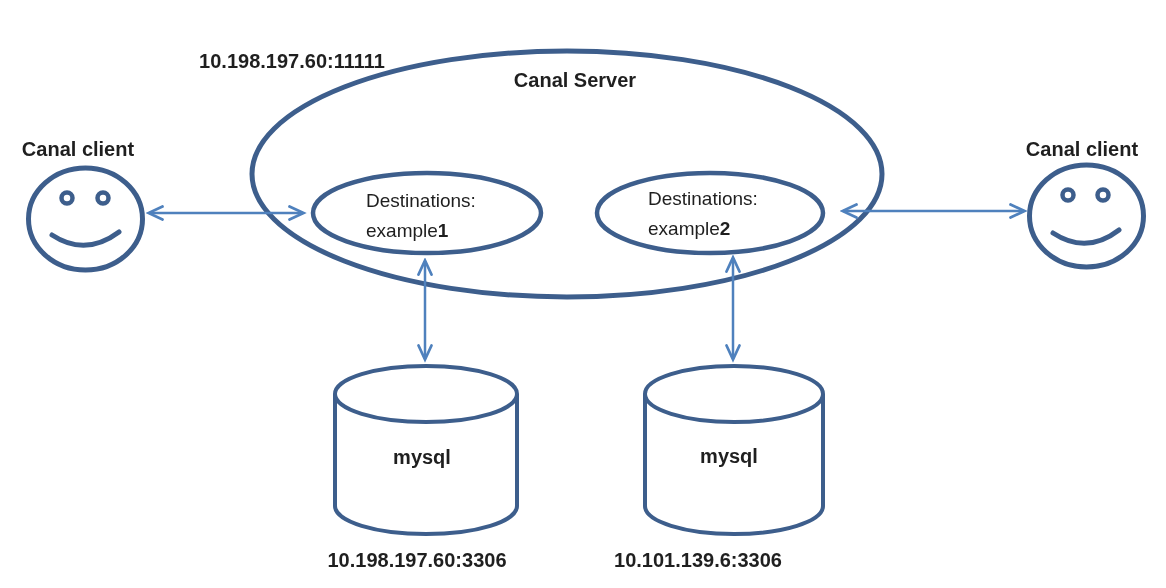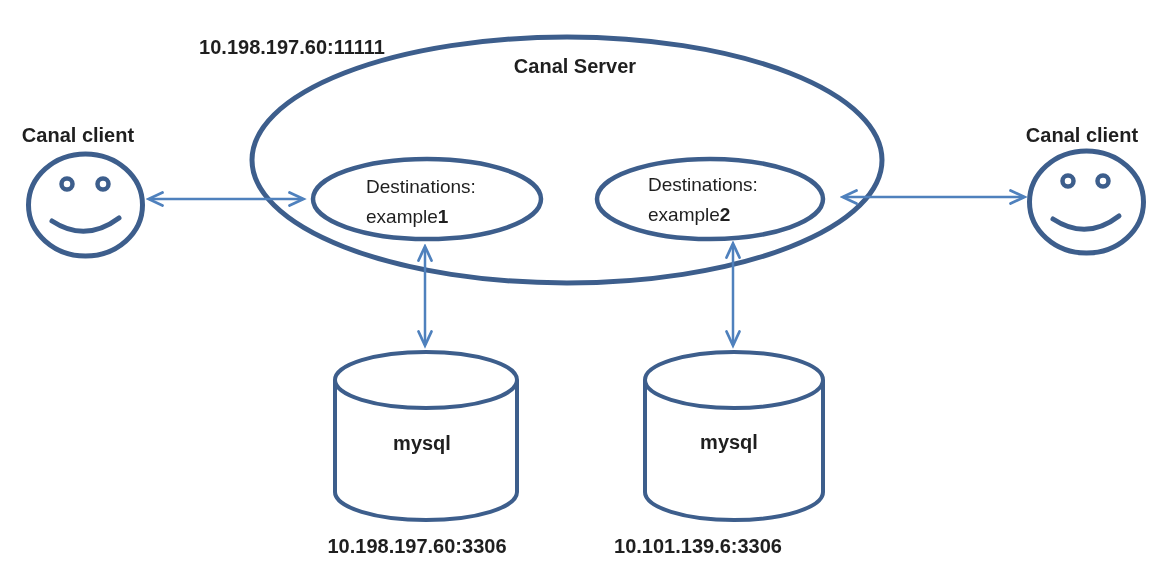--- a/index.html
+++ b/index.html
@@ -8,20 +8,21 @@
     background: #ffffff;
     width: 1166px;
     height: 588px;
     overflow: hidden;
     font-family: "Liberation Sans", sans-serif;
   }
   #canvas-wrap {
     position: relative;
     width: 1166px;
     height: 441px;
+    margin-top: 14px;
   }
   svg { display: block; }
   .shape {
     fill: #ffffff;
     stroke: #3D5E8C;
     stroke-width: 5;
   }
   .shape-thin {
     fill: #ffffff;
     stroke: #3D5E8C;

